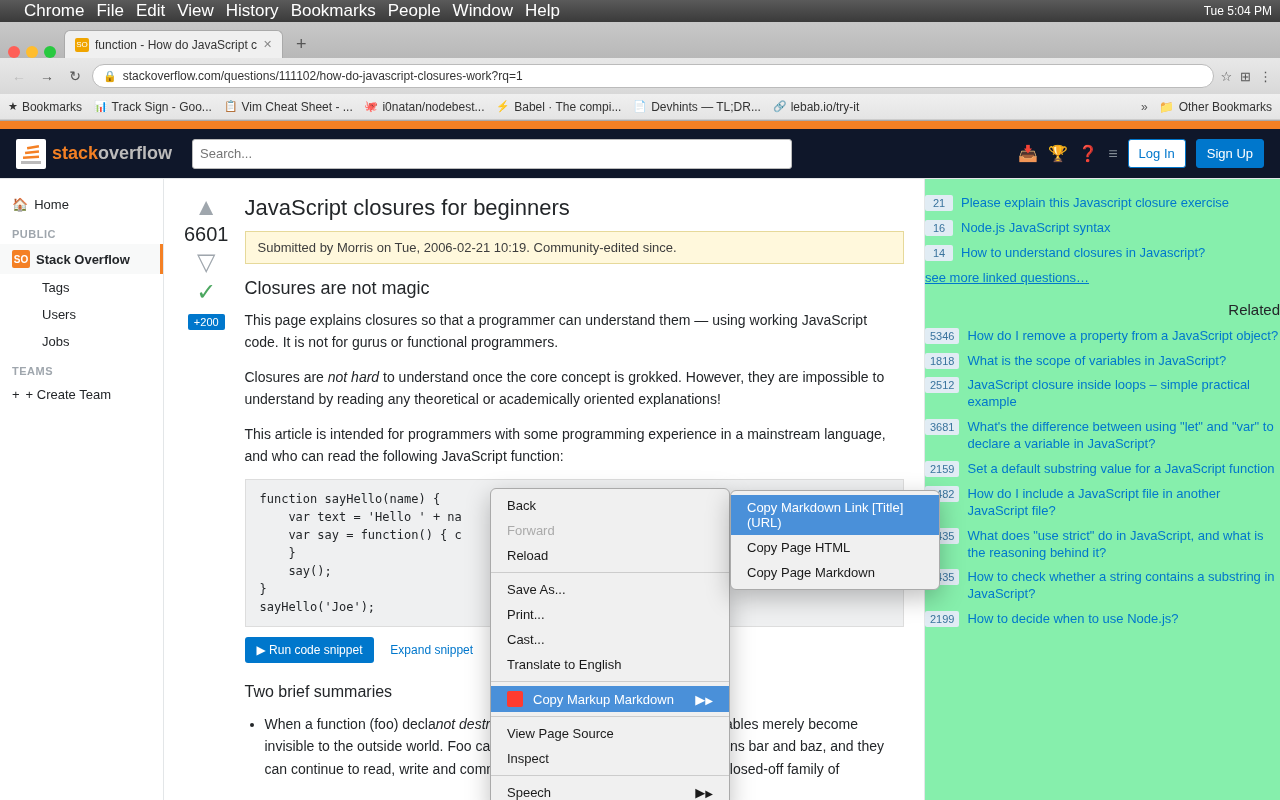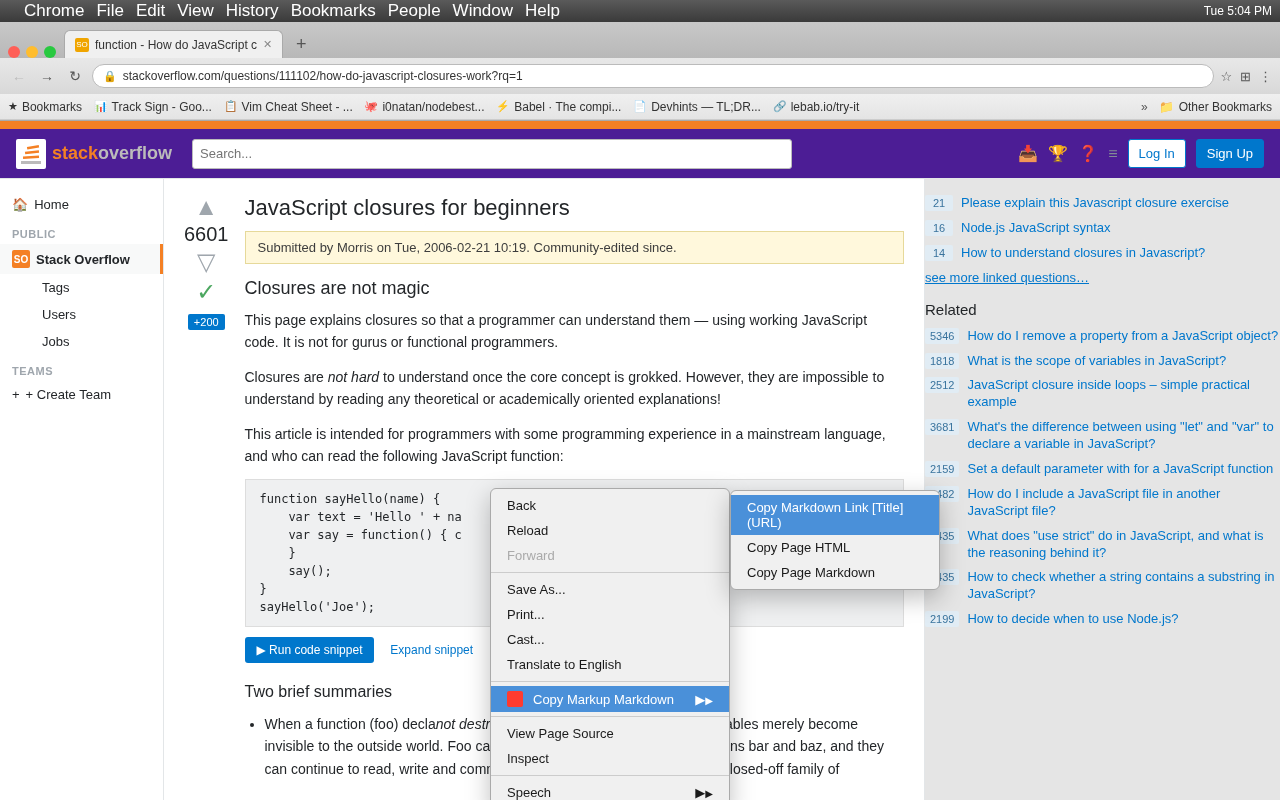--- a/index.html
+++ b/index.html
@@ -189,39 +189,39 @@
       align-items: center;
       gap: 4px;
     }
     .expand-link { color: #0077cc; margin-left: 12px; text-decoration: none; font-size: 12px; }
 
     
     .right-sidebar {
       width: 356px;
       padding: 16px 0;
       border-left: 1px solid #e3e6e8;
-      background: #e5e5e5;
+      background: #86efac;
       flex-shrink: 0;
       font-size: 13px;
       overflow-y: auto;
     }
     .linked-item { display: flex; gap: 8px; margin-bottom: 8px; align-items: flex-start; }
     .score-badge {
       background: #e1ecf4;
       color: #39739d;
       font-size: 11px;
       padding: 2px 5px;
       border-radius: 2px;
       min-width: 28px;
       text-align: center;
       flex-shrink: 0;
     }
     .linked-item a { color: #0077cc; text-decoration: none; line-height: 1.3; }
     .see-more-link { color: #0077cc; font-size: 13px; margin-bottom: 16px; display: block; }
-    .related-header { font-size: 15px; color: #232629; margin-bottom: 10px; font-weight: normal; }
+    .related-header { font-size: 15px; color: #232629; margin-bottom: 10px; font-weight: normal; text-align: right; }
     .context-menu {
       position: absolute;
       top: 488px;
       left: 490px;
       background: #f0f0f0;
       border: 1px solid #aaa;
       border-radius: 6px;
       box-shadow: 0 8px 24px rgba(0,0,0,0.25);
       width: 240px;
       padding: 4px 0;
@@ -262,21 +262,21 @@
       color: #1a1a1a;
       cursor: pointer;
       display: flex;
       align-items: center;
     }
     .sub-ctx-item.highlighted { background: #4a90d9; color: white; }
 
     
     .so-header {
       height: 50px;
-      background: #4c1d95;
+      background: #0f172a;
       border-bottom: 1px solid #e3e6e8;
       display: flex;
       align-items: center;
       padding: 0 16px;
       gap: 12px;
       position: relative;
     }
     .so-search {
       flex: 1;
       max-width: 600px;
@@ -548,21 +548,21 @@
         <div class="linked-item">
           <span class="score-badge">2512</span>
           <a href="#">JavaScript closure inside loops – simple practical example</a>
         </div>
         <div class="linked-item">
           <span class="score-badge">3681</span>
           <a href="#">What's the difference between using "let" and "var" to declare a variable in JavaScript?</a>
         </div>
         <div class="linked-item">
           <span class="score-badge">2159</span>
-          <a href="#">Set a default parameter with for a JavaScript function</a>
+          <a href="#">Set a default substring value for a JavaScript function</a>
         </div>
         <div class="linked-item">
           <span class="score-badge">4482</span>
           <a href="#">How do I include a JavaScript file in another JavaScript file?</a>
         </div>
         <div class="linked-item">
           <span class="score-badge">7435</span>
           <a href="#">What does "use strict" do in JavaScript, and what is the reasoning behind it?</a>
         </div>
         <div class="linked-item">
@@ -575,25 +575,25 @@
         </div>
       </div>
     </div>
   </div>
 </div>
 
 <div class="context-menu">
   <div class="ctx-item">
     <span>Back</span>
   </div>
-  <div class="ctx-item">
-    <span>Reload</span>
-  </div>
   <div class="ctx-item disabled">
     <span>Forward</span>
+  </div>
+  <div class="ctx-item">
+    <span>Reload</span>
   </div>
   <div class="ctx-separator"></div>
   <div class="ctx-item">
     <span>Save As...</span>
   </div>
   <div class="ctx-item">
     <span>Print...</span>
   </div>
   <div class="ctx-item">
     <span>Cast...</span>

